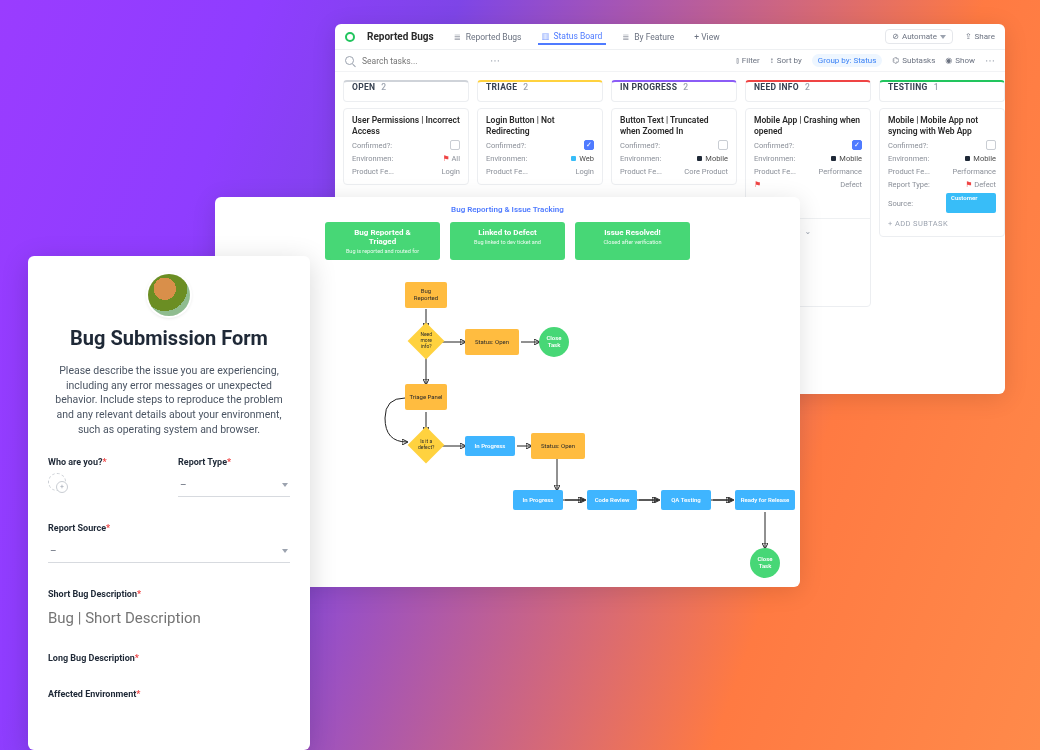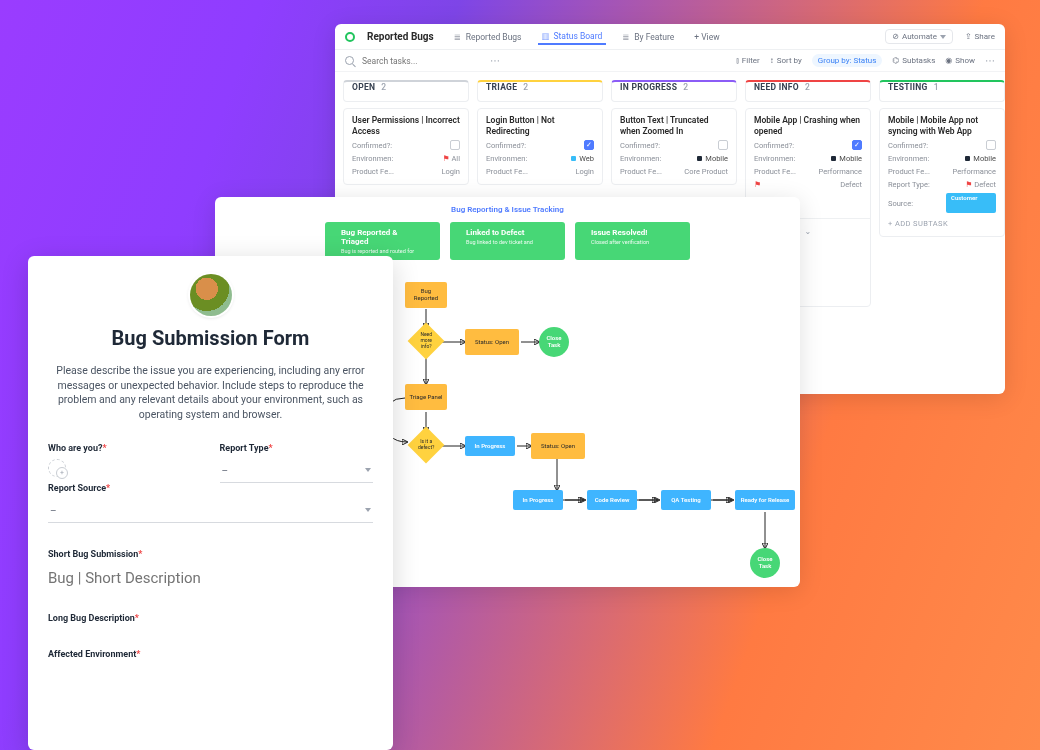--- a/index.html
+++ b/index.html
@@ -49,45 +49,45 @@
   .divider { height:1px; background:#eef0f2; margin:2px -8px; }
 
   
   .diagram-panel {
     position:absolute; left:215px; top:197px; width:585px; height:390px;
     background:#fff; border-radius:6px; box-shadow:0 4px 24px rgba(0,0,0,.12);
     padding:8px 10px; overflow:hidden;
   }
   .diag-title { text-align:center; font-size:8px; color:#4f7bff; font-weight:600; margin-bottom:8px; }
   .headers3 { display:flex; gap:10px; margin:0 100px 12px; }
-  .hdrbox { flex:1; background:#47d776; color:#fff; border-radius:3px; padding:6px 16px; text-align:left; }
+  .hdrbox { flex:1; background:#47d776; color:#fff; border-radius:3px; padding:6px 16px; text-align:center; }
   .hdrbox .t { font-size:8px; font-weight:700; }
   .hdrbox .s { font-size:5.5px; opacity:.9; margin-top:2px; height:6px; overflow:hidden; }
   .flow { position:relative; width:100%; height:300px; }
   .node { position:absolute; font-size:6px; color:#2a2a2a; display:flex; align-items:center; justify-content:center; text-align:center; padding:3px; line-height:1.15; }
   .rect { background:#ffbc40; border-radius:2px; width:42px; height:26px; }
   .rect2 { background:#ffbc40; border-radius:2px; width:54px; height:26px; }
   .diamond { background:#ffd23f; width:26px; height:26px; transform:rotate(45deg); }
   .diamond span { transform:rotate(-45deg); font-size:5px; }
   .circ { background:#47d776; border-radius:50%; width:30px; height:30px; color:#fff; font-size:6px; font-weight:600; }
   .blue { background:#3fb5ff; color:#fff; border-radius:2px; width:50px; height:20px; font-size:6px; font-weight:600; }
   .bluelg { width:60px; }
   .arrow-svg { position:absolute; left:0; top:0; pointer-events:none; }
   .arrow-svg line, .arrow-svg path { stroke:#222; stroke-width:1; fill:none; marker-end:url(#ah); }
 
   
   .form-panel {
-    position:absolute; left:28px; top:256px; width:365px; height:494px;
+    position:absolute; left:28px; top:256px; width:282px; height:494px;
     background:#fff; border-radius:6px; box-shadow:0 6px 28px rgba(0,0,0,.16);
     padding:18px 20px 0; overflow:hidden;
   }
   .avatar { width:42px; height:42px; border-radius:50%; margin:0 auto 10px; background: radial-gradient(circle at 40% 35%, #d98f4a 0 30%, #6b8e23 30% 60%, #8fbc8f 60% 100%); box-shadow:0 0 0 2px #fff, 0 1px 4px rgba(0,0,0,.2); }
   .form-title { font-size:20px; font-weight:700; text-align:center; color:#1f2937; margin-bottom:14px; }
   .form-desc { font-size:10.5px; color:#4b5563; text-align:center; line-height:1.4; margin:0 4px 20px; }
-  .form-row2 { display:flex; gap:18px; }
+  .form-row2 { display:flex; gap:18px; margin-bottom:26px; }
   .form-field { flex:1; }
   .lbl { font-size:9px; font-weight:700; color:#1f2937; margin-bottom:6px; display:block; }
   .lbl .req { color:#ef4444; }
   .avb { width:18px; height:18px; border-radius:50%; border:1px dashed #c9cdd3; display:inline-block; position:relative; }
   .avb::after { content:"+"; position:absolute; right:-3px; bottom:-3px; width:10px; height:10px; border-radius:50%; background:#fff; border:1px solid #c9cdd3; font-size:7px; color:#9ca3af; display:flex; align-items:center; justify-content:center; }
   .select { border:none; border-bottom:1px solid #d7dadf; font-size:10px; color:#6b7280; padding:6px 2px; display:flex; justify-content:space-between; align-items:center; }
   .chev { width:0; height:0; border-left:3px solid transparent; border-right:3px solid transparent; border-top:4px solid #9ca3af; }
   .text-input { border:none; font-size:15px; color:#9ca3af; padding:4px 0 0; width:100%; }
   .section { margin-bottom:26px; }
 </style>
@@ -362,21 +362,21 @@
     </div>
   </div>
   <div class="section">
     <label class="lbl"><span>Report Source</span><span class="req">*</span></label>
     <div class="select">
         <span>–</span>
         <span class="chev"></span>
       </div>
   </div>
   <div class="section">
-    <label class="lbl"><span>Short Bug Submission</span><span class="req">*</span></label>
+    <label class="lbl"><span>Short Bug Description</span><span class="req">*</span></label>
     <input class="text-input" placeholder="Bug | Short Description" style="">
   </div>
   <div class="section">
     <label class="lbl"><span>Long Bug Description</span><span class="req">*</span></label>
   </div>
   <div class="section">
     <label class="lbl"><span>Affected Environment</span><span class="req">*</span></label>
   </div>
 </div>
 

